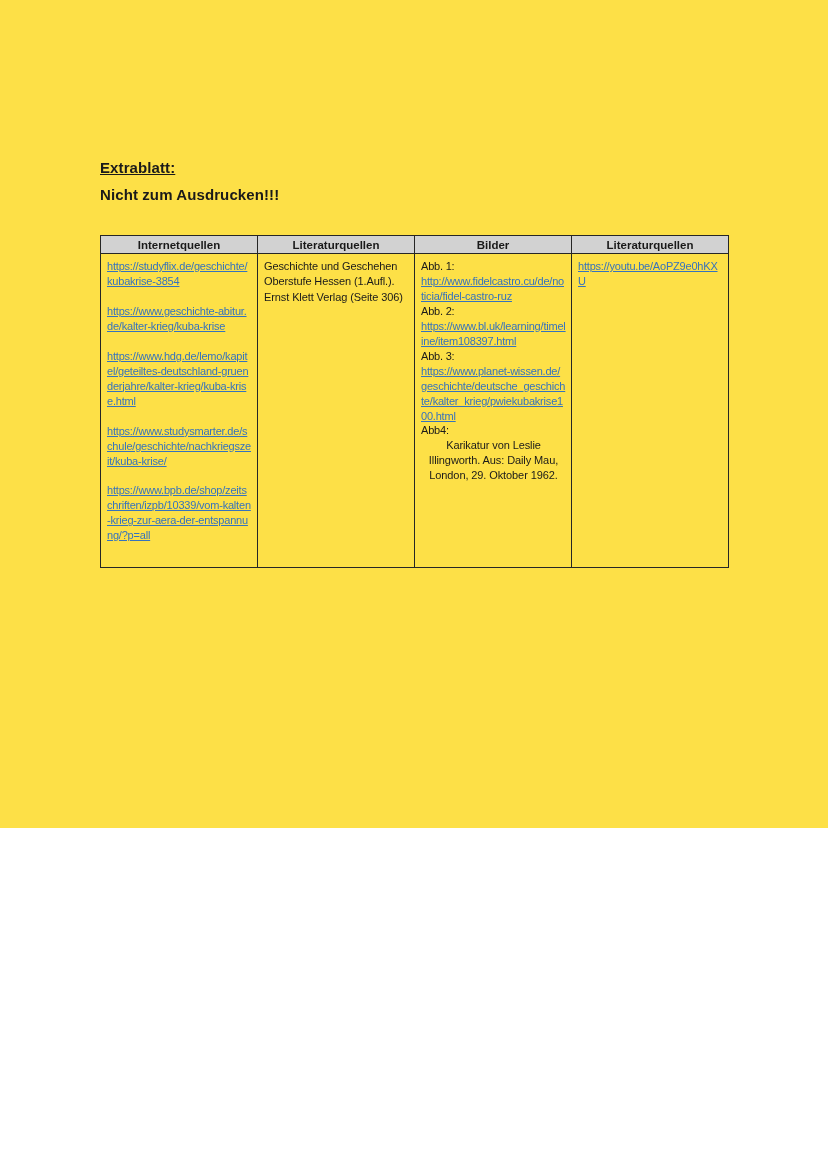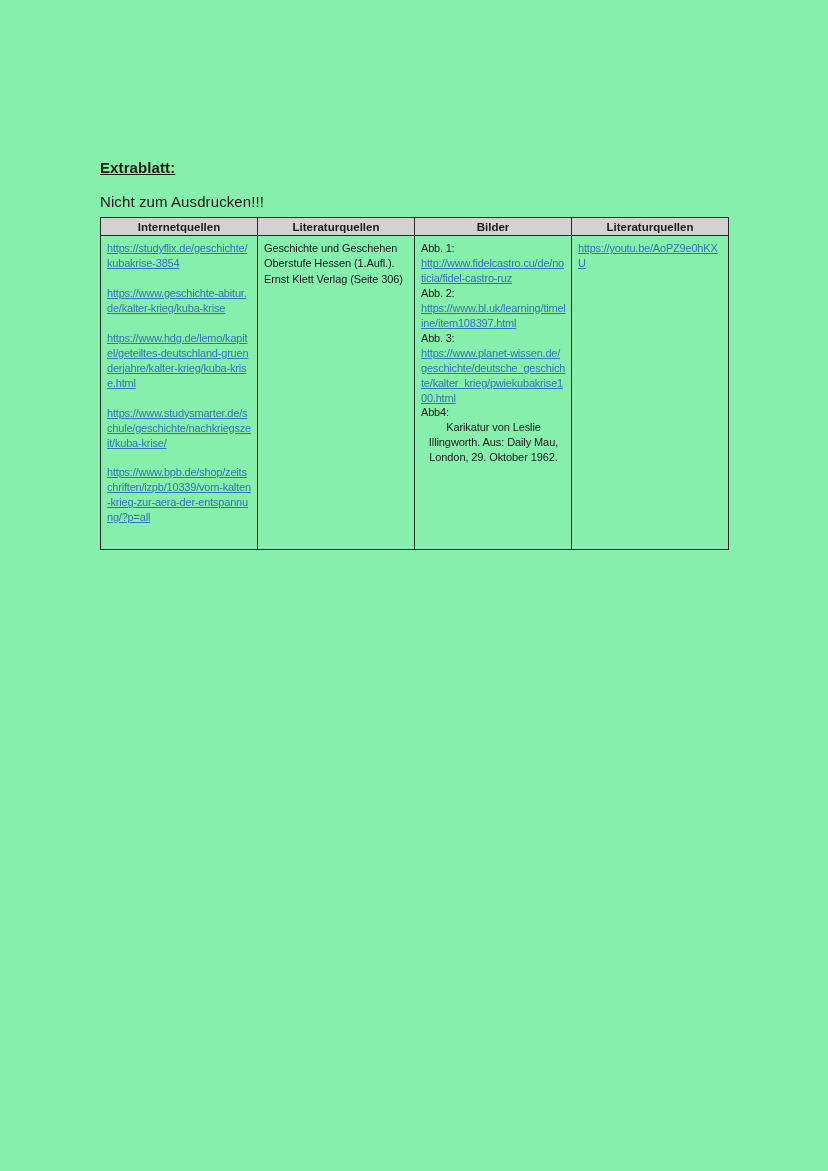--- a/index.html
+++ b/index.html
@@ -1,46 +1,46 @@
 <!DOCTYPE html>
 <html><head>
 <meta charset="utf-8">
 <style>
   * { box-sizing: border-box; }
   html, body { margin: 0; padding: 0; background: #ffffff; }
   .page {
     position: relative;
     width: 828px;
-    height: 1171px;
-    background: #86efac;
+    height: 828px;
+    background: #fde047;
     font-family: "Liberation Sans", sans-serif;
     color: #1a1a1a;
     overflow: hidden;
   }
   .doc-title {
     position: absolute;
     left: 100px;
     top: 159px;
     font-size: 15px;
     font-weight: bold;
     text-decoration: underline;
     letter-spacing: 0.1px;
   }
   .doc-subtitle {
     position: absolute;
     left: 100px;
-    top: 193px;
+    top: 186px;
     font-size: 15px;
-    font-weight: normal;
+    font-weight: bold;
     letter-spacing: 0.1px;
   }
   table.src-table {
     position: absolute;
     left: 100px;
-    top: 217px;
+    top: 235px;
     width: 629px;
     border-collapse: collapse;
     table-layout: fixed;
   }
   table.src-table th {
     width: 25%;
     border: 1px solid #262626;
     background: #d2d2d2;
     font-size: 11.5px;
     font-weight: bold;

